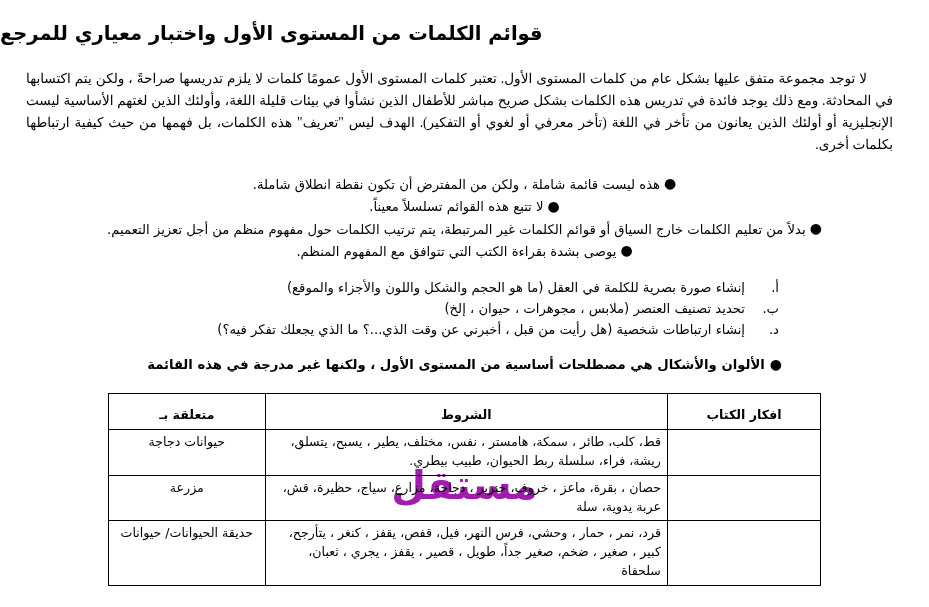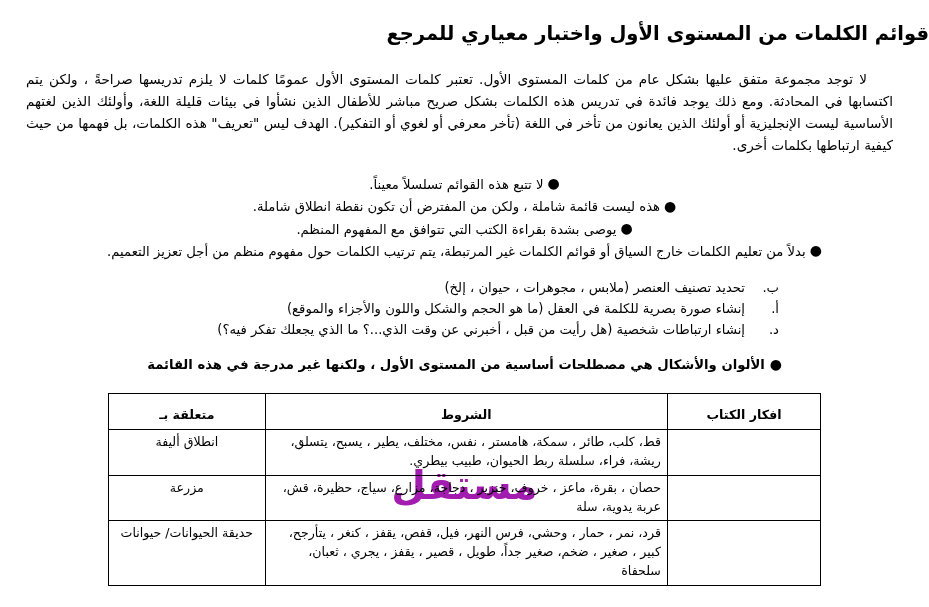--- a/index.html
+++ b/index.html
@@ -19,36 +19,37 @@
     position: relative;
     width: 929px;
     height: 607px;
     box-sizing: border-box;
     padding: 0;
     background: #ffffff;
   }
 
   
   .doc-title {
-    text-align: right;
+    text-align: left;
     font-size: 19.5px;
     font-weight: bold;
     line-height: 1.25;
     margin: 22px 0 4px 0;
     letter-spacing: 0;
   }
 
   
   .intro {
     margin: 22px 36px 18px 26px;
     font-size: 13.6px;
     line-height: 1.62;
     text-align: justify;
     text-justify: inter-word;
     text-indent: 26px;
+    font-family: Liberation Serif, serif;
   }
 
   
   ul.bullets {
     list-style: none;
     margin: 16px 24px 0 24px;
     padding: 0;
   }
   ul.bullets > li {
     position: relative;
@@ -177,42 +178,42 @@
 
 <div class="page">
 
   <h1 class="doc-title">قوائم الكلمات من المستوى الأول واختبار معياري للمرجع</h1>
 
   <p class="intro">لا توجد مجموعة متفق عليها بشكل عام من كلمات المستوى الأول. تعتبر كلمات المستوى الأول عمومًا كلمات لا يلزم تدريسها صراحةً ، ولكن يتم اكتسابها في المحادثة. ومع ذلك  يوجد فائدة في تدريس هذه الكلمات بشكل صريح مباشر للأطفال الذين نشأوا في بيئات قليلة اللغة، وأولئك الذين لغتهم الأساسية ليست الإنجليزية أو أولئك الذين يعانون من تأخر في اللغة (تأخر معرفي أو لغوي أو التفكير). الهدف ليس "تعريف" هذه الكلمات، بل فهمها من حيث كيفية ارتباطها بكلمات أخرى.</p>
 
   <ul class="bullets">
     <li>
       <span class="blt">●</span>
+      <span class="txt">هذه ليست قائمة شاملة ، ولكن من المفترض أن تكون نقطة انطلاق شاملة.</span>
+    </li>
+    <li>
+      <span class="blt">●</span>
       <span class="txt">لا تتبع هذه القوائم تسلسلاً معيناً.</span>
     </li>
     <li>
       <span class="blt">●</span>
-      <span class="txt">هذه ليست قائمة شاملة ، ولكن من المفترض أن تكون نقطة انطلاق شاملة.</span>
+      <span class="txt">بدلاً من تعليم الكلمات خارج السياق أو قوائم الكلمات غير المرتبطة، يتم ترتيب الكلمات حول مفهوم منظم من أجل تعزيز  التعميم.</span>
     </li>
     <li>
       <span class="blt">●</span>
       <span class="txt">يوصى بشدة بقراءة الكتب التي تتوافق مع المفهوم المنظم.</span>
     </li>
-    <li>
-      <span class="blt">●</span>
-      <span class="txt">بدلاً من تعليم الكلمات خارج السياق أو قوائم الكلمات غير المرتبطة، يتم ترتيب الكلمات حول مفهوم منظم من أجل تعزيز  التعميم.</span>
-    </li>
   </ul>
 
   <ol class="letters">
     <li>
+      <span class="mark">أ.</span><span class="txt">إنشاء صورة بصرية للكلمة في العقل (ما هو الحجم والشكل واللون والأجزاء والموقع)</span>
+    </li>
+    <li>
       <span class="mark">ب.</span><span class="txt">تحديد تصنيف العنصر  (ملابس ، مجوهرات ، حيوان ، إلخ)</span>
-    </li>
-    <li>
-      <span class="mark">أ.</span><span class="txt">إنشاء صورة بصرية للكلمة في العقل (ما هو الحجم والشكل واللون والأجزاء والموقع)</span>
     </li>
     <li>
       <span class="mark">د.</span><span class="txt">إنشاء ارتباطات شخصية (هل رأيت من قبل ، أخبرني عن وقت الذي...؟ ما الذي يجعلك تفكر  فيه؟)</span>
     </li>
   </ol>
 
   <div class="emph-wrap">
     <span class="blt">●</span>
     <span class="txt">الألوان والأشكال هي مصطلحات أساسية من المستوى الأول ، ولكنها غير مدرجة في هذه القائمة</span>
   </div>
@@ -233,21 +234,21 @@
         <tr>
           <th>افكار الكتاب</th>
           <th>الشروط</th>
           <th>متعلقة بـ</th>
         </tr>
       </thead>
       <tbody>
         <tr>
           <td class="cell-ideas"></td>
           <td class="cell-words">قط، كلب، طائر ، سمكة، هامستر ، نفس، مختلف، يطير ، يسبح، يتسلق، ريشة، فراء، سلسلة ربط الحيوان، طبيب بيطري.</td>
-          <td class="cell-topic">انطلاق أليفة</td>
+          <td class="cell-topic">حيوانات دجاجة</td>
         </tr>
         <tr>
           <td class="cell-ideas"></td>
           <td class="cell-words">حصان ، بقرة، ماعز ، خروف، خنزير ، دجاجة، مزارع، سياج، حظيرة، قش، عربة يدوية، سلة</td>
           <td class="cell-topic">مزرعة</td>
         </tr>
         <tr>
           <td class="cell-ideas"></td>
           <td class="cell-words">قرد، نمر ، حمار ، وحشي، فرس النهر، فيل، قفص، يقفز ، كنغر ، يتأرجح، كبير ، صغير ، ضخم، صغير  جداً، طويل ، قصير ، يقفز ، يجري ، ثعبان، سلحفاة</td>
           <td class="cell-topic">حديقة الحيوانات/ حيوانات</td>

